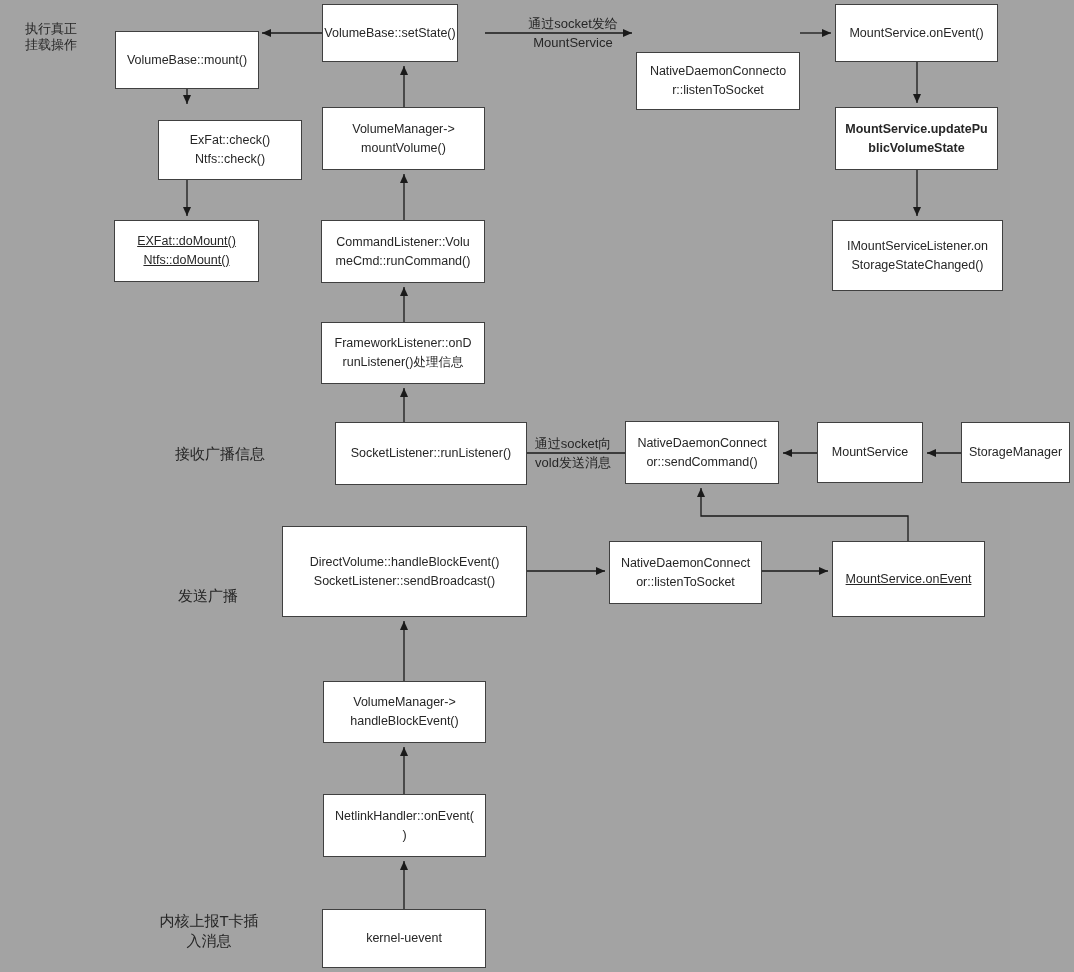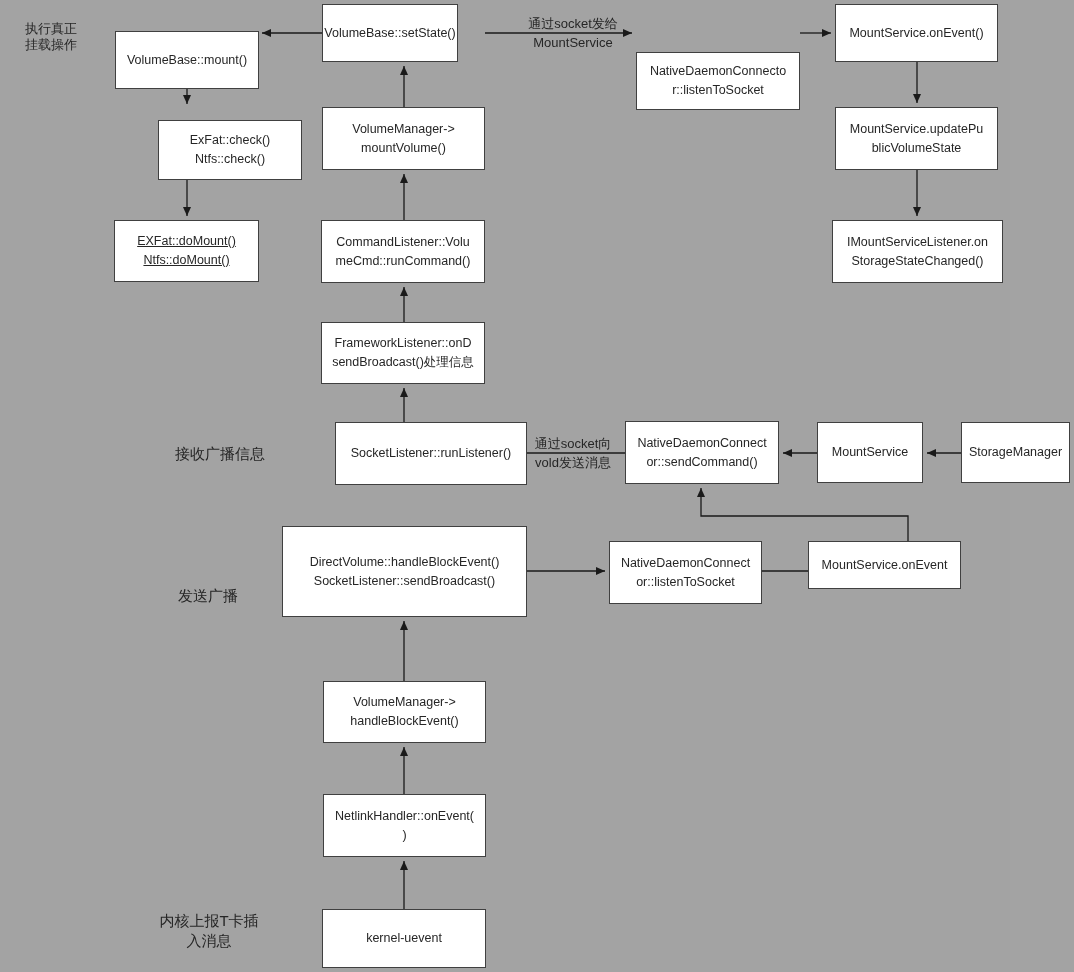--- a/index.html
+++ b/index.html
@@ -106,44 +106,44 @@
   <div class="node" style="left:115px; top:4px; width:144px; height:58px;margin-top:27px;">VolumeBase::mount()</div>
   <div class="node" style="left:322px; top:4px; width:136px; height:58px;">VolumeBase::setState()</div>
   <div class="node" style="left:636px; top:4px; width:164px; height:58px;margin-top:48px;">NativeDaemonConnecto
 r::listenToSocket</div>
   <div class="node" style="left:835px; top:4px; width:163px; height:58px;">MountService.onEvent()</div>
 
   <div class="node" style="left:115px; top:120px; width:144px; height:60px;margin-left:43px;">ExFat::check()
 Ntfs::check()</div>
   <div class="node" style="left:322px; top:107px; width:163px; height:63px;">VolumeManager-&gt;
 mountVolume()</div>
-  <div class="node" style="left:835px; top:107px; width:163px; height:63px;">MountService.updatePu
+  <div class="node" style="left:835px; top:107px; width:163px; height:63px;font-weight:bold;">MountService.updatePu
 blicVolumeState</div>
 
   <div class="node" style="left:114px; top:220px; width:145px; height:62px;text-decoration:underline;">EXFat::doMount()
 Ntfs::doMount()</div>
   <div class="node" style="left:321px; top:220px; width:164px; height:63px;">CommandListener::Volu
 meCmd::runCommand()</div>
-  <div class="node" style="left:832px; top:220px; width:171px; height:63px;text-align:center;">IMountServiceListener.on
+  <div class="node" style="left:832px; top:220px; width:171px; height:71px;text-align:center;">IMountServiceListener.on
 StorageStateChanged()</div>
 
   <div class="node" style="left:321px; top:322px; width:164px; height:62px;">FrameworkListener::onD
-sendBroadcast()处理信息</div>
+runListener()处理信息</div>
 
   <div class="node" style="left:308px; top:422px; width:192px; height:63px;margin-left:27px;">SocketListener::runListener()</div>
   <div class="node" style="left:625px; top:421px; width:154px; height:63px;">NativeDaemonConnect
 or::sendCommand()</div>
   <div class="node" style="left:817px; top:422px; width:106px; height:61px;">MountService</div>
   <div class="node" style="left:961px; top:422px; width:109px; height:61px;">StorageManager</div>
 
   <div class="node" style="left:282px; top:526px; width:245px; height:91px;">DirectVolume::handleBlockEvent()
 SocketListener::sendBroadcast()</div>
   <div class="node" style="left:609px; top:541px; width:153px; height:63px;">NativeDaemonConnect
 or::listenToSocket</div>
-  <div class="node" style="left:808px; top:541px; width:153px; height:48px;">MountService.onEvent</div>
+  <div class="node" style="left:832px; top:541px; width:153px; height:76px;text-decoration:underline;">MountService.onEvent</div>
 
   <div class="node" style="left:323px; top:681px; width:163px; height:62px;">VolumeManager-&gt;
 handleBlockEvent()</div>
 
   <div class="node" style="left:322px; top:909px; width:164px; height:59px;">kernel-uevent</div>
 
   <div class="node" style="left:323px; top:794px; width:163px; height:63px;">NetlinkHandler::onEvent(
 )</div>
 
 </div>

